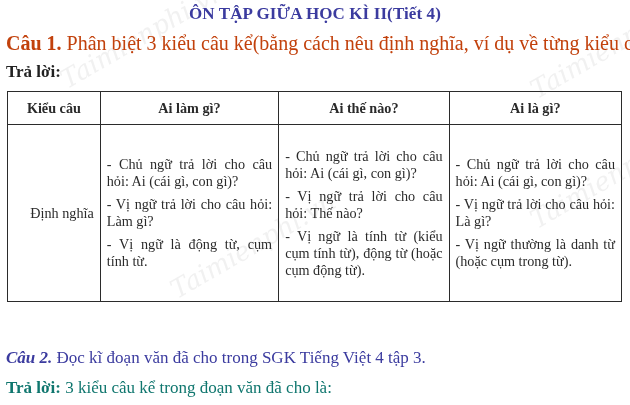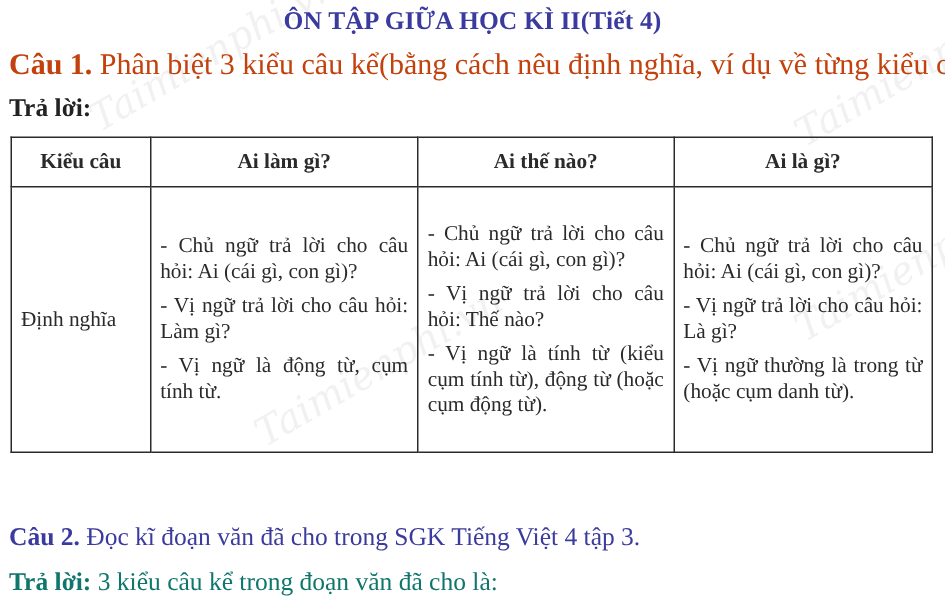--- a/index.html
+++ b/index.html
@@ -61,39 +61,39 @@
     table.compare th {
       height: 32px;
       font-weight: bold;
       text-align: center;
     }
     .col-1 { width: 80px; }
     .col-2 { width: 166px; }
     .col-3 { width: 158px; }
     .col-4 { width: 160px; }
     .row-label {
-      text-align: left;
+      text-align: right;
     }
     tr.def-row td { height: 176px; }
     tr.ex-row td { height: 32px; }
     .def-cell p {
       margin: 0 0 6px 0;
       line-height: 17px;
       text-align: justify;
     }
     .def-cell p:last-child { margin-bottom: 0; }
     .q2 {
       position: absolute;
       top: 348px;
       left: 6px;
       font-size: 17px;
       color: #3b3b9f;
       white-space: nowrap;
     }
-    .q2 b { font-weight: bold; }
+    .q2 b { font-weight: bold; font-style: italic; }
     .a2 {
       position: absolute;
       top: 378px;
       left: 6px;
       font-size: 17px;
       color: #0f766e;
       white-space: nowrap;
     }
     .a2 b { font-weight: bold; }
     .watermark {
@@ -139,21 +139,21 @@
       <p>- Vị ngữ là động từ, cụm tính từ.</p>
     </td>
     <td class="def-cell">
       <p>- Chủ ngữ trả lời cho câu hỏi: Ai (cái gì, con gì)?</p>
       <p>- Vị ngữ trả lời cho câu hỏi: Thế nào?</p>
       <p>- Vị ngữ là tính từ (kiểu cụm tính từ), động từ (hoặc cụm động từ).</p>
     </td>
     <td class="def-cell">
       <p>- Chủ ngữ trả lời cho câu hỏi: Ai (cái gì, con gì)?</p>
       <p>- Vị ngữ trả lời cho câu hỏi: Là gì?</p>
-      <p>- Vị ngữ thường là trong từ (hoặc cụm danh từ).</p>
+      <p>- Vị ngữ thường là danh từ (hoặc cụm trong từ).</p>
     </td>
   </tr>
 </tbody>
   </table>
 
 <div class="q2">
   <b>Câu 2.</b><span> Đọc kĩ đoạn văn đã cho trong SGK Tiếng Việt 4 tập 3.</span>
 </div>
 
 <div class="a2">

